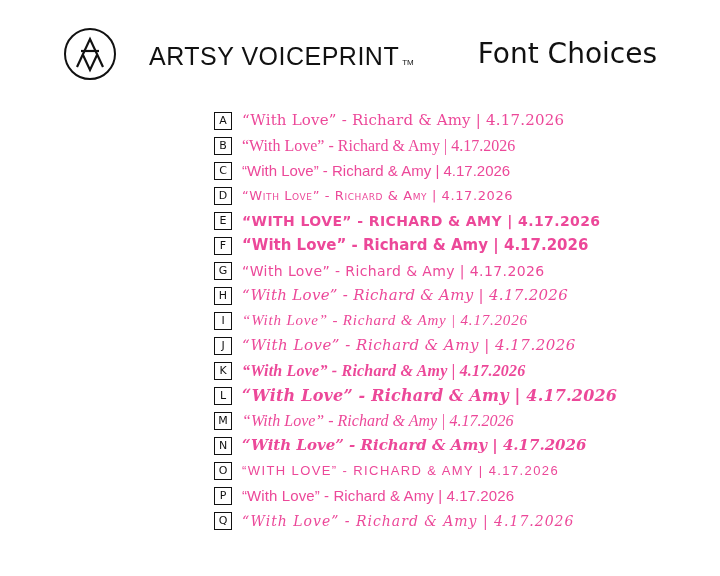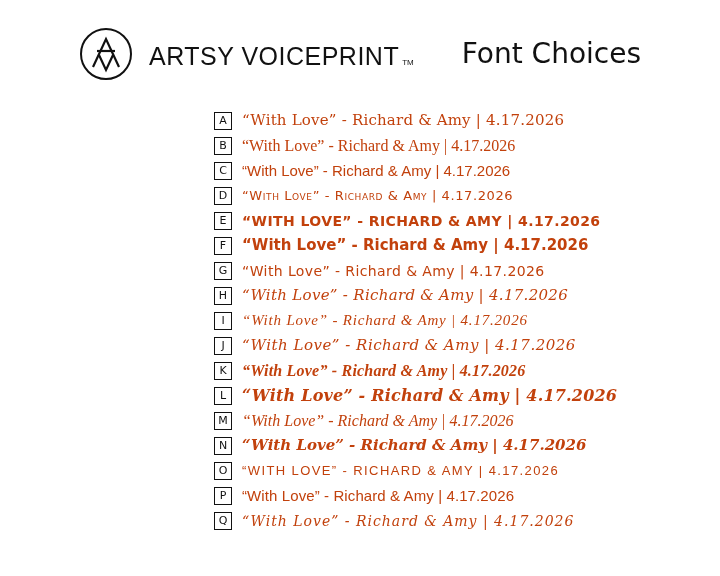--- a/index.html
+++ b/index.html
@@ -19,21 +19,21 @@
     width: 720px;
     height: 576px;
     background: #ffffff;
   }
 
   
   .header {
     display: flex;
     align-items: center;
     justify-content: center;
-    gap: 16px;
+    gap: 32px;
     padding-top: 22px;
     height: 64px;
     box-sizing: content-box;
   }
   .logo-mark {
     width: 54px;
     height: 54px;
     flex: 0 0 auto;
   }
   .brand-block {
@@ -87,21 +87,21 @@
     justify-content: center;
     font-family: "DejaVu Sans", sans-serif;
     font-size: 11px;
     line-height: 1;
     font-weight: 400;
     color: #111;
     flex: 0 0 auto;
   }
   .sample {
     font-size: 15px;
-    color: #c2410c;
+    color: #ec4899;
     white-space: nowrap;
     line-height: 1;
   }
 
   
   .f-a { font-family: "DejaVu Serif", serif; font-size: 15px; letter-spacing: 0.2px; }
   .f-b { font-family: "Liberation Serif", serif; font-size: 16px; }
   .f-c { font-family: "Liberation Sans", sans-serif; font-size: 15px; }
   .f-d { font-family: "DejaVu Sans", sans-serif; font-size: 13px; font-variant: small-caps; letter-spacing: 0.6px; }
   .f-e { font-family: "DejaVu Sans", sans-serif; font-size: 14px; font-weight: bold; text-transform: uppercase; letter-spacing: 0.4px; }

